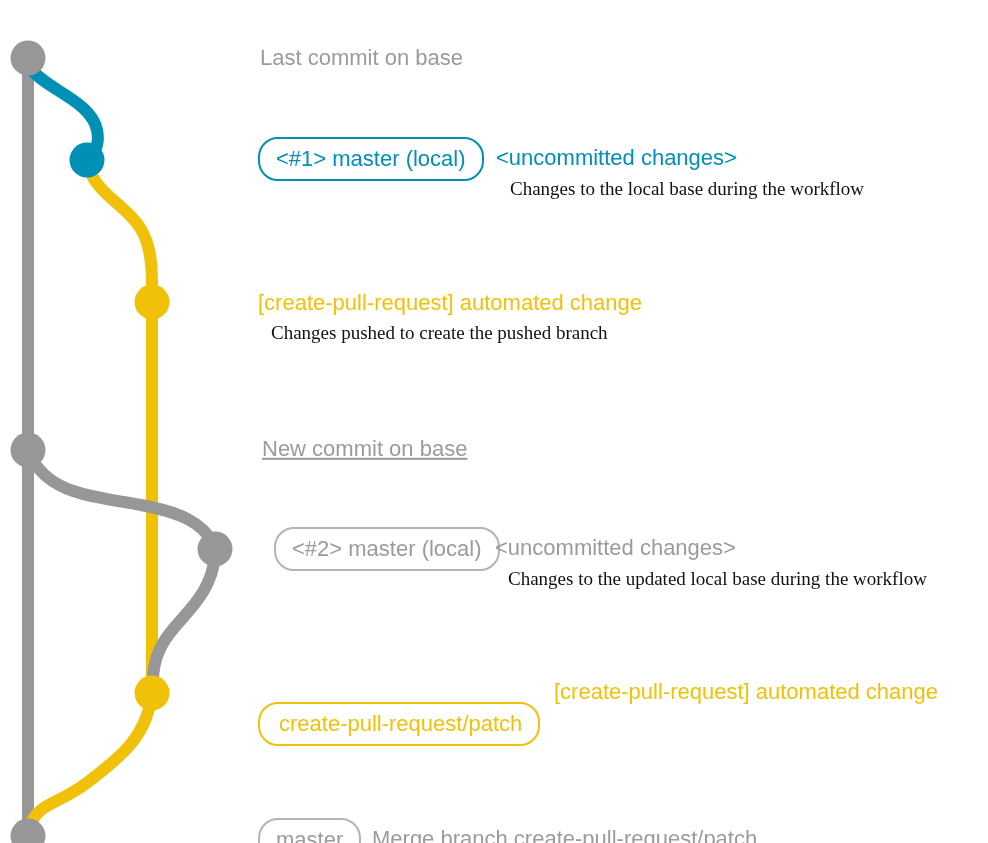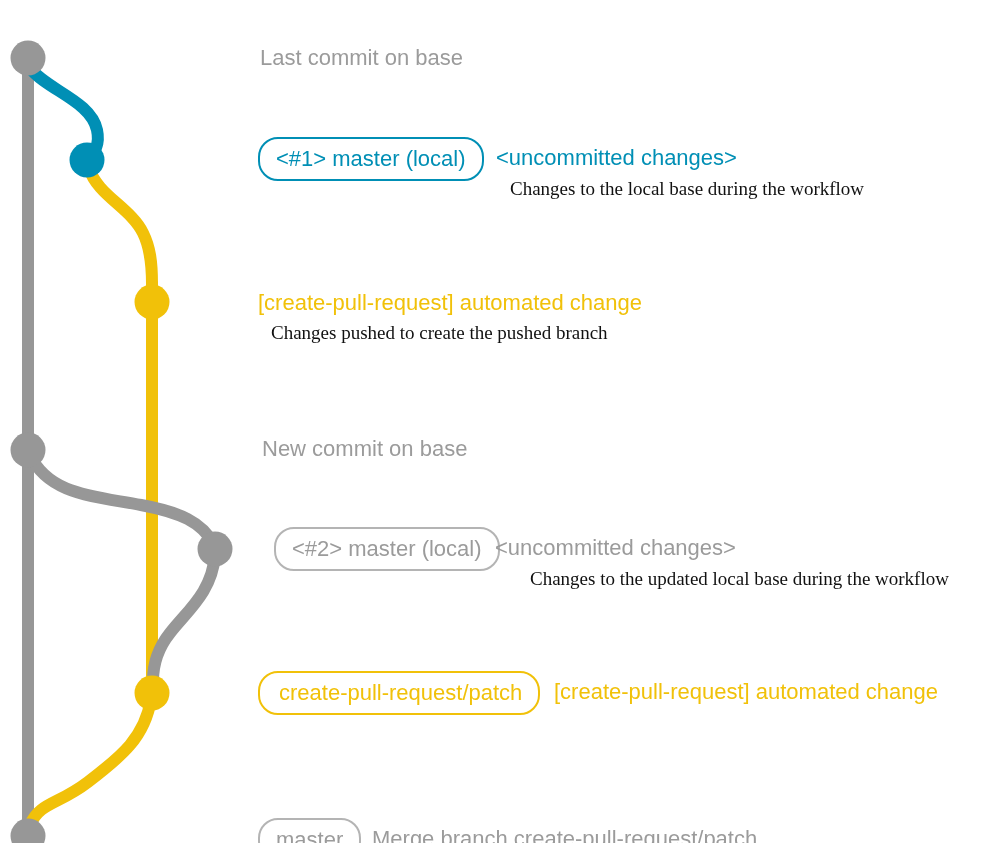--- a/index.html
+++ b/index.html
@@ -105,29 +105,29 @@
 
   <div class="branch-box box-local" style="left:258px; top:131px;">
     <span>&lt;#1&gt; master (local)</span>
   </div>
   <div class="g-text t-local" style="left:496px; top:130px;">&lt;uncommitted changes&gt;</div>
   <div class="caption" style="left:510px; top:161px;">Changes to the local base during the workflow</div>
 
   <div class="g-text t-patch" style="left:258px; top:275px;">[create-pull-request] automated change</div>
   <div class="caption" style="left:271px; top:305px;">Changes pushed to create the pushed branch</div>
 
-  <div class="g-text t-gray" style="left:262px; top:421px;">New commit on base</div>
+  <div class="g-text t-gray" style="left:262px; top:421px;text-decoration:underline;">New commit on base</div>
 
   <div class="branch-box box-gray" style="left:274px; top:521px;">
     <span>&lt;#2&gt; master (local)</span>
   </div>
   <div class="g-text t-gray" style="left:495px; top:520px;">&lt;uncommitted changes&gt;</div>
-  <div class="caption" style="left:530px; top:551px;">Changes to the updated local base during the workflow</div>
+  <div class="caption" style="left:508px; top:551px;">Changes to the updated local base during the workflow</div>
 
-  <div class="branch-box box-patch" style="left:258px; top:665px;padding-left:19px;">
+  <div class="branch-box box-patch" style="left:258px; top:696px;padding-left:19px;">
     <span>create-pull-request/patch</span>
   </div>
   <div class="g-text t-patch" style="left:554px; top:664px;">[create-pull-request] automated change</div>
 
   <div class="branch-box box-gray" style="left:258px; top:812px;justify-content:flex-end;">
     <span>master</span>
   </div>
   <div class="g-text t-gray" style="left:372px; top:811px;text-decoration:underline;">Merge branch create-pull-request/patch</div>
 
 </div>

